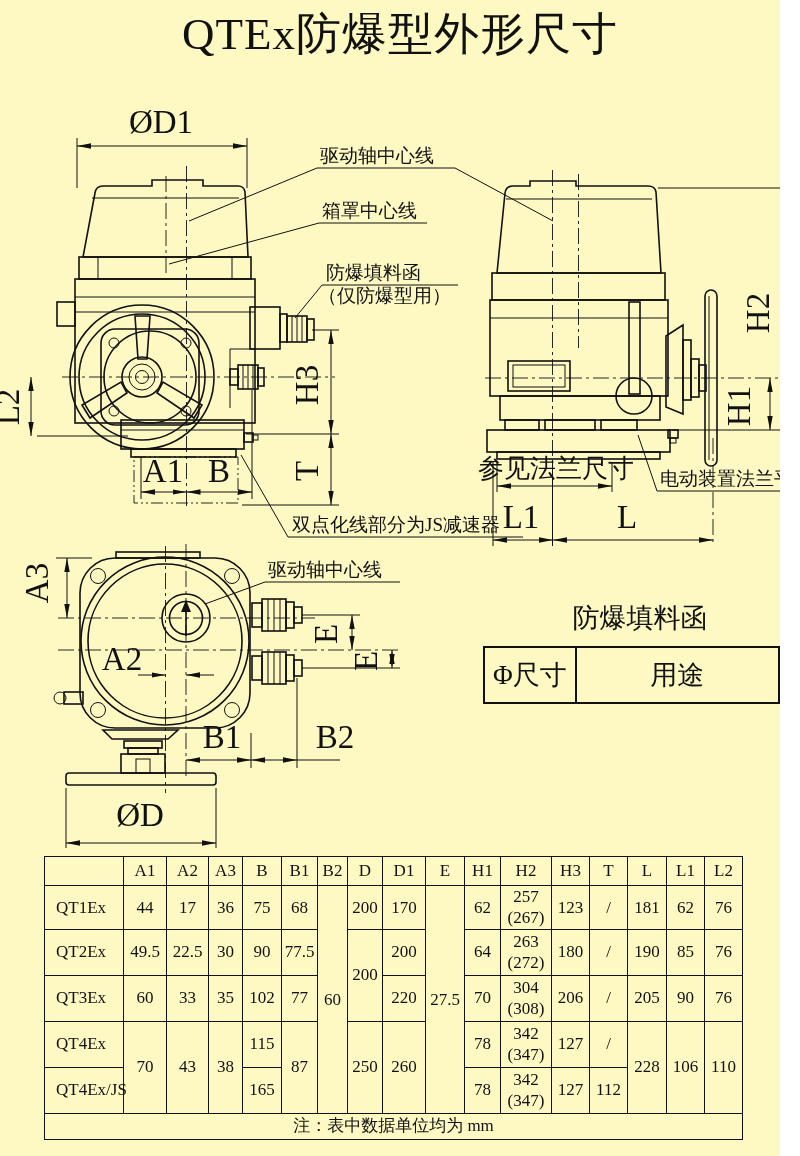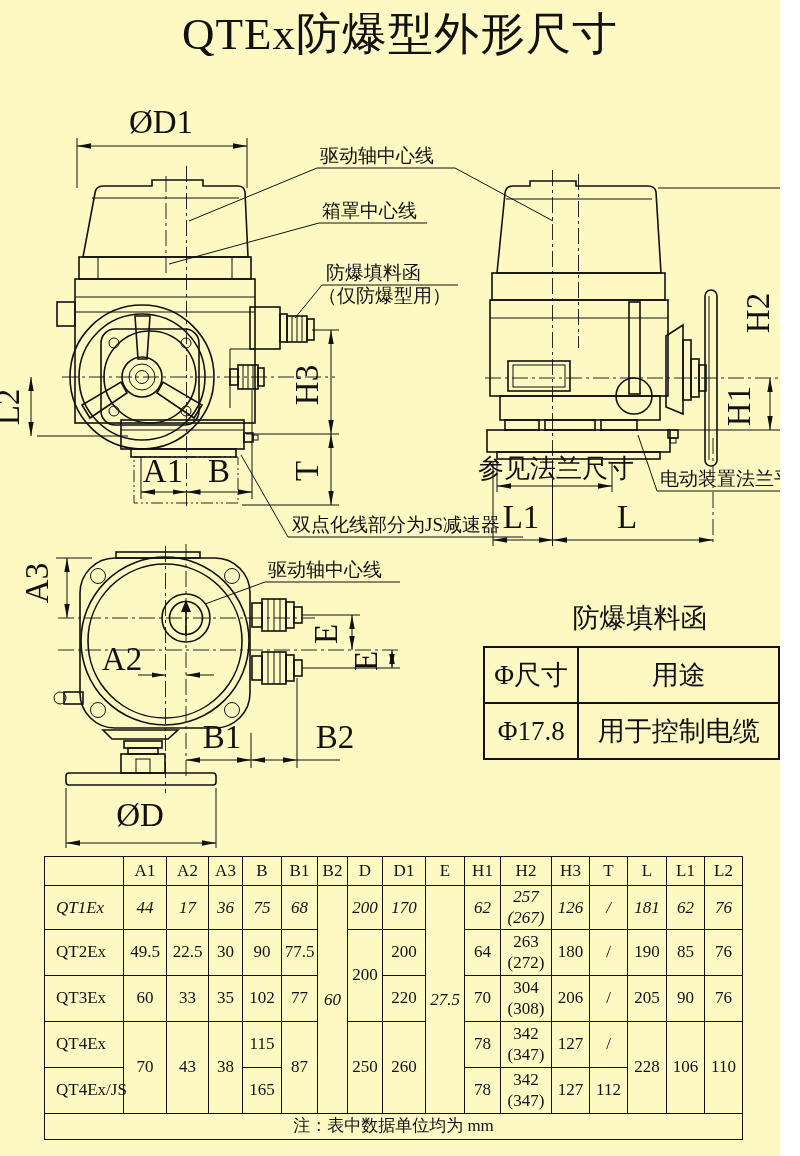--- a/index.html
+++ b/index.html
@@ -23,21 +23,21 @@
   table{border-collapse:collapse;table-layout:fixed;}
   .gtab{position:absolute;left:483px;top:646px;}
   .gtab td,.gtab th{border:2px solid #111;font-size:27px;font-weight:normal;
        text-align:center;vertical-align:middle;height:54px;padding:0;}
   
   .dtab{position:absolute;left:44px;top:856px;width:698px;}
   .dtab td,.dtab th{border:1.5px solid #111;font-size:17px;font-weight:normal;
        text-align:center;vertical-align:middle;padding:0;line-height:1.25;}
   .dtab .model{text-align:left;padding-left:11px;}
   .h2cell{white-space:pre-line;line-height:1.15;}
-  .r-h{height:29px;} .r-1{height:39px;font-style:italic;} .r-x{height:46px;margin-left:27px;} .r-note{height:26px;}
+  .r-h{height:29px;} .r-1{height:39px;} .r-x{height:46px;margin-left:27px;} .r-note{height:26px;}
   .notecell{text-align:left;padding-left:10px;}
 </style>
 </head>
 <body>
 
 <div class="page">
 
   <div class="title">QTEx防爆型外形尺寸</div>
 
   <svg width="800" height="780" viewBox="0 0 800 780">
@@ -315,24 +315,20 @@
   <div class="gland-title">防爆填料函</div>
   <table class="gtab">
     <colgroup>
         <col style="width:97px">
         <col style="width:218px">
       </colgroup>
     <tbody>
         <tr>
       <th>Φ尺寸</th>
       <th>用途</th>
-    </tr>
-    <tr>
-      <td>Φ17.8</td>
-      <td>用于控制电缆</td>
     </tr>
   </tbody>
     </table>
 
   <table class="dtab">
     <colgroup>
       <col style="width:79px">
         <col style="width:43px">
         <col style="width:42px">
         <col style="width:34px">
@@ -377,21 +373,21 @@
       <td>36</td>
       <td>75</td>
       <td>68</td>
       <td rowspan="5">60</td>
       <td>200</td>
       <td>170</td>
       <td rowspan="5">27.5</td>
       <td>62</td>
       <td class="h2cell">257
 (267)</td>
-      <td>126</td>
+      <td>123</td>
       <td>/</td>
       <td>181</td>
       <td>62</td>
       <td>76</td>
     </tr>
     <tr class="r-x">
       <td class="model">QT2Ex</td>
       <td>49.5</td>
       <td>22.5</td>
       <td>30</td>

